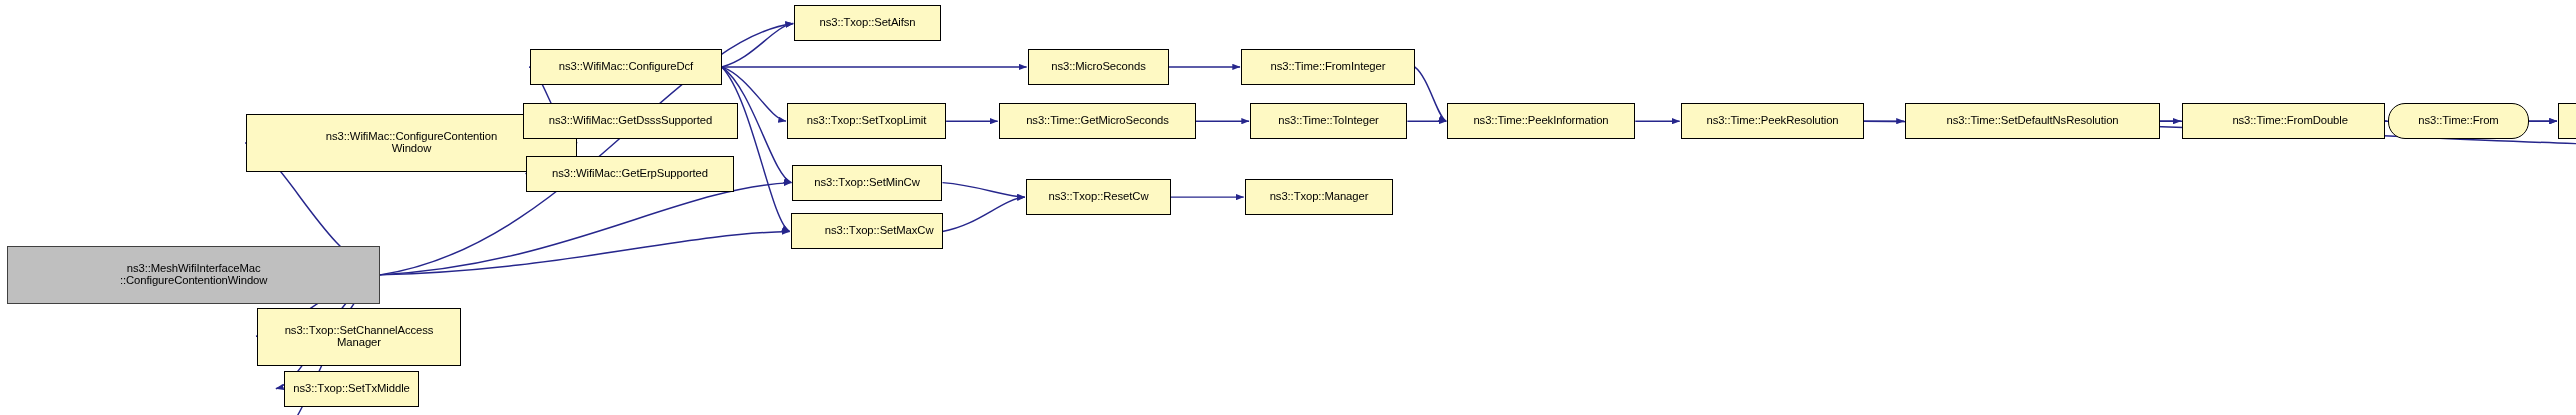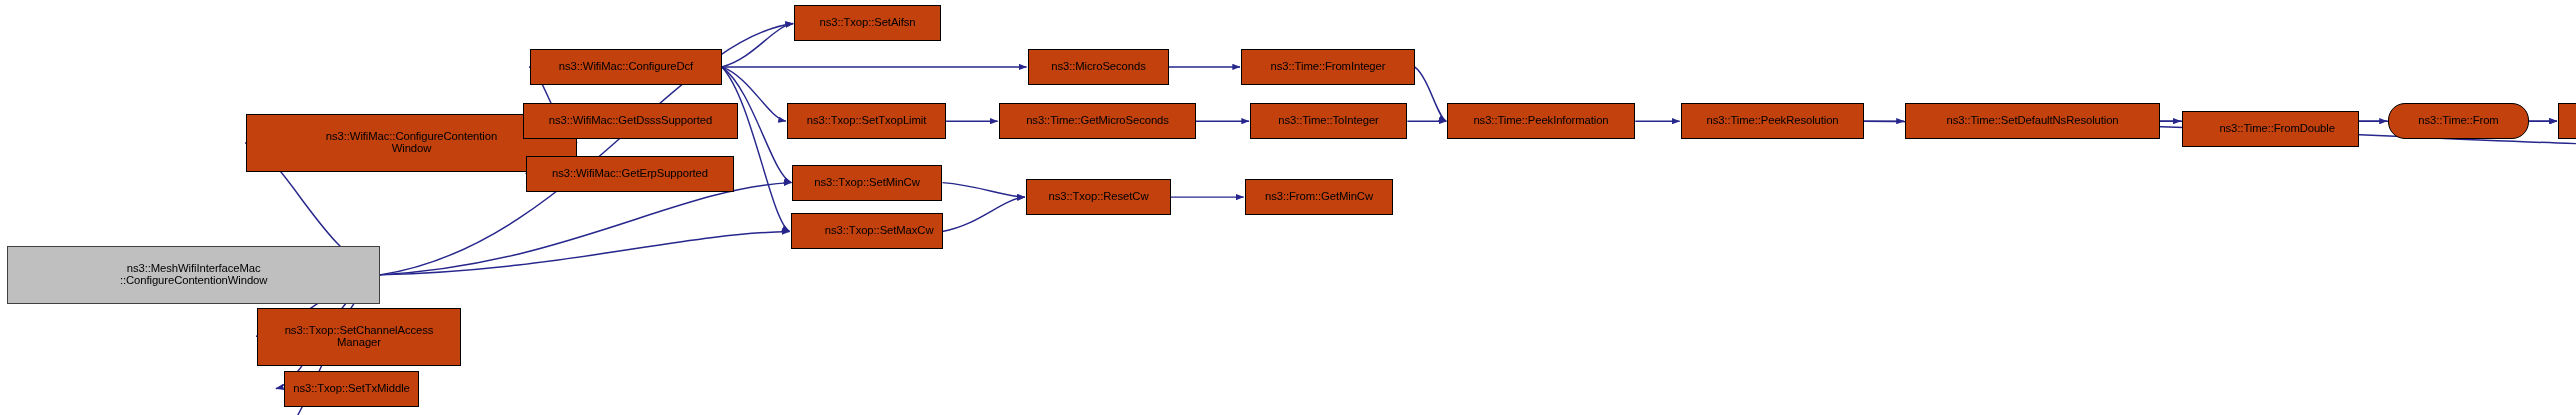--- a/index.html
+++ b/index.html
@@ -16,21 +16,21 @@
     position:absolute;
     left:0; top:0;
     width:2576px;
     height:415px;
     pointer-events:none;
   }
   .node{
     position:absolute;
     box-sizing:border-box;
     border:0.9px solid #000000;
-    background:#c2410c;
+    background:#fef9c3;
     color:#000000;
     display:flex;
     align-items:center;
     justify-content:center;
     text-align:center;
     font-size:11.3px;
     line-height:11.8px;
     letter-spacing:-0.1px;
     white-space:pre-line;
     padding:0 2.7px;
@@ -99,21 +99,21 @@
     <div class="node" style="left: 526px; top: 156px; width: 208px; height: 36px;"><span class="lbl">ns3::WifiMac::GetErpSupported</span></div>
     <div class="node" style="left: 794px; top: 5.4px; width: 147px; height: 36px;"><span class="lbl">ns3::Txop::SetAifsn</span></div>
     <div class="node" style="left: 787px; top: 103px; width: 159px; height: 36px;"><span class="lbl">ns3::Txop::SetTxopLimit</span></div>
     <div class="node" style="left: 792px; top: 165px; width: 150px; height: 36px;"><span class="lbl">ns3::Txop::SetMinCw</span></div>
     <div class="node" style="left: 791px; top: 213px; width: 152px; height: 36px; padding-left: 27px;"><span class="lbl">ns3::Txop::SetMaxCw</span></div>
     <div class="node" style="left: 1028px; top: 49px; width: 141px; height: 36px;"><span class="lbl">ns3::MicroSeconds</span></div>
     <div class="node" style="left: 999px; top: 103px; width: 197px; height: 36px;"><span class="lbl">ns3::Time::GetMicroSeconds</span></div>
     <div class="node" style="left: 1026px; top: 179px; width: 145px; height: 36px;"><span class="lbl">ns3::Txop::ResetCw</span></div>
     <div class="node" style="left: 1241px; top: 49px; width: 174px; height: 36px;"><span class="lbl">ns3::Time::FromInteger</span></div>
     <div class="node" style="left: 1250px; top: 103px; width: 157px; height: 36px;"><span class="lbl">ns3::Time::ToInteger</span></div>
-    <div class="node" style="left: 1245px; top: 179px; width: 148px; height: 36px;"><span class="lbl">ns3::From::GetMinCw</span></div>
+    <div class="node" style="left: 1245px; top: 179px; width: 148px; height: 36px;"><span class="lbl">ns3::Txop::Manager</span></div>
     <div class="node" style="left: 1447px; top: 103px; width: 188px; height: 36px;"><span class="lbl">ns3::Time::PeekInformation</span></div>
     <div class="node" style="left: 1681px; top: 103px; width: 183px; height: 36px;"><span class="lbl">ns3::Time::PeekResolution</span></div>
     <div class="node" style="left: 1905px; top: 103px; width: 255px; height: 36px;"><span class="lbl">ns3::Time::SetDefaultNsResolution</span></div>
-    <div class="node" style="left: 2182px; top: 111px; width: 177px; height: 36px; padding-left: 16px;"><span class="lbl">ns3::Time::FromDouble</span></div>
+    <div class="node" style="left: 2182px; top: 103px; width: 203px; height: 36px; padding-left: 16px;"><span class="lbl">ns3::Time::FromDouble</span></div>
     <div class="node" style="left: 2388px; top: 103px; width: 141px; height: 36px; border-radius: 17px;"><span class="lbl">ns3::Time::From</span></div>
     <div class="node" style="left: 2558px; top: 103px; width: 141px; height: 36px;"><span class="lbl">ns3::Time::Time</span></div>
   </div>
 
 
 </body></html>

